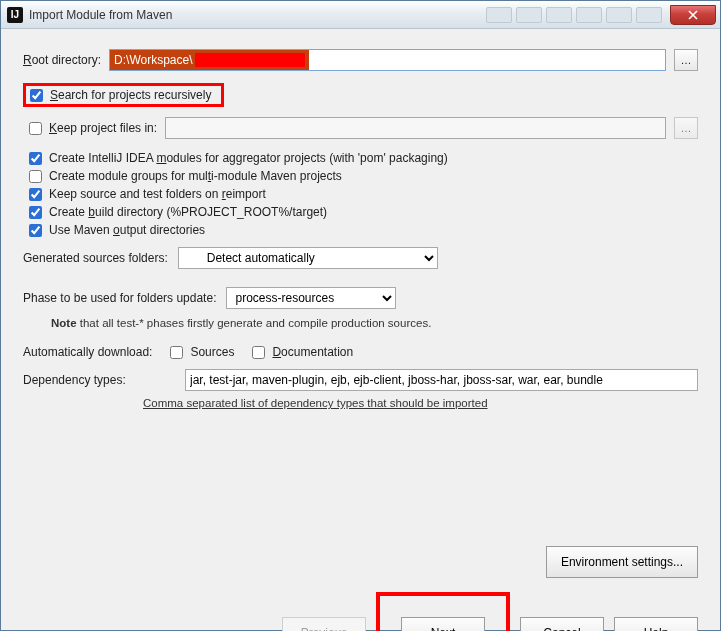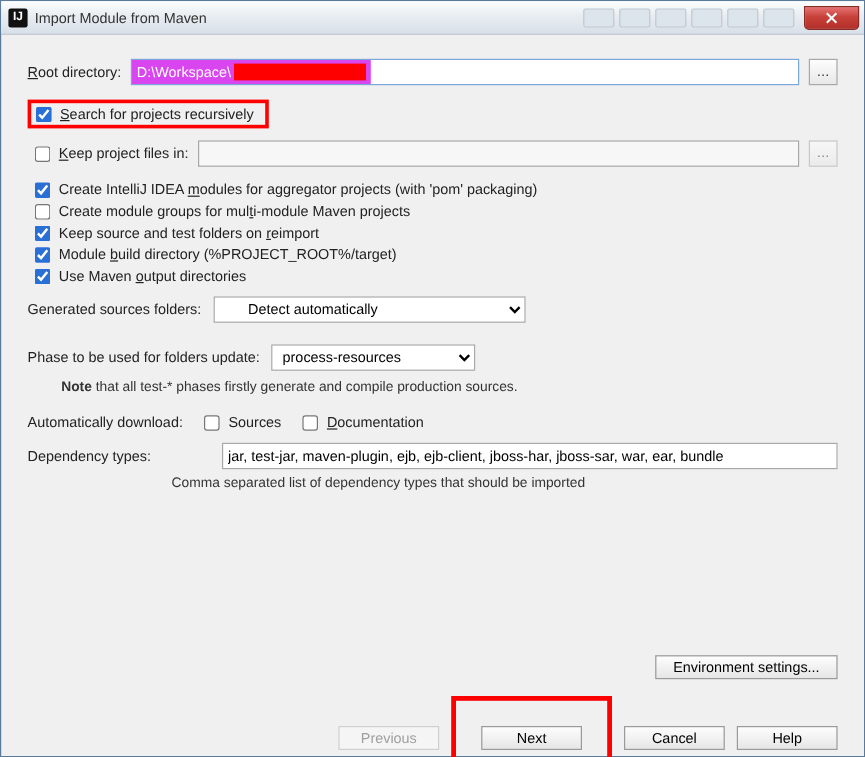--- a/index.html
+++ b/index.html
@@ -37,49 +37,49 @@
   .row label.lead { margin-right: 8px; }
   input.text, input.path, select.sel {
     font-size:12px; padding:2px 4px; border:1px solid #a8a8a8; background:#fff;
     height: 22px;
   }
   .path-hi {
     flex:1; height:22px; border:1px solid #7aa7d8; background:#fff;
     display:flex; align-items:center; overflow:hidden;
   }
   .path-hi .sel-bg {
-    background:#d946ef; color:#fff; padding:0 4px; height:100%;
+    background:#c2410c; color:#fff; padding:0 4px; height:100%;
     display:flex; align-items:center;text-align:center;
   }
   .path-hi .redact { display:inline-block; width:110px; height:14px; background:#f00; margin-left:2px; }
   .dots-btn {
     width:24px; height:22px; margin-left:8px; border:1px solid #a8a8a8;
     background:linear-gradient(#fdfdfd,#e8e8e8); display:flex;
     align-items:center; justify-content:center; font-size:11px; cursor:pointer;
   }
   .cb-row { display:flex; align-items:center; margin: 6px 0 6px 6px; }
   .cb { width:13px; height:13px; margin:0 7px 0 0; accent-color:#2a6fd6; }
   .opt-block { margin: 12px 0 4px 6px; }
   .opt-block .cb-row { margin: 4px 0; }
   .hi-red { border: 3px solid #f00; padding: 2px 10px 2px 4px; display:inline-flex; align-items:center; }
   .kv-row { display:flex; align-items:center; margin: 10px 0 6px 0; }
   .kv-row .kv-label { margin-right: 10px; }
   select.sel { background: #fff; }
   .note { margin: 2px 0 2px 28px; color:#333; font-size:11.5px; line-height:1.4; }
   .note b { font-weight:bold; }
   .auto-row { display:flex; align-items:center; gap:18px; margin: 14px 0 8px 0; }
   .dep-input { flex:1;margin-left:40px; }
-  .dep-note { margin:4px 0 0 120px; color:#333; font-size:11.5px; }
+  .dep-note { margin:4px 0 0 120px; color:#333; font-size:11.5px;text-decoration:underline; }
   .button-bar {
     position:absolute; left:0; right:0; bottom:0; height:84px;
     display:flex; flex-direction:column; align-items:flex-end;
     padding: 0 22px 18px 22px; gap:14px;
   }
   .btn {
-    min-width:84px; height:20px; padding: 0 14px;
+    min-width:84px; height:32px; padding: 0 14px;
     background:linear-gradient(#fdfdfd,#e6e6e6);
     border:1px solid #9a9a9a; font-size:12px; cursor:pointer;
     display:inline-flex; align-items:center; justify-content:center;
   }
   .btn.disabled { color:#a0a0a0; border-color:#cfcfcf; background:#f5f5f5; cursor:default; }
   .btn-row { display:flex; gap:10px; align-items:center; }
   .hi-red-thick { border:4px solid #f00; padding:21px; display:inline-flex;justify-content:flex-end; }
   .u { text-decoration: underline; }
 </style>
 </head>
@@ -143,21 +143,21 @@
       <div class="cb-row">
           <input type="checkbox" class="cb" style="">
           <label><span>Create module groups for mul</span><span class="u">t</span><span>i-module Maven projects</span></label>
         </div>
       <div class="cb-row">
           <input type="checkbox" class="cb" checked="" style="">
           <label><span>Keep source and test folders on </span><span class="u">r</span><span>eimport</span></label>
         </div>
       <div class="cb-row">
           <input type="checkbox" class="cb" checked="" style="">
-          <label><span>Module </span><span class="u">b</span><span>uild directory (%PROJECT_ROOT%/target)</span></label>
+          <label><span>Create </span><span class="u">b</span><span>uild directory (%PROJECT_ROOT%/target)</span></label>
         </div>
       <div class="cb-row">
           <input type="checkbox" class="cb" checked="" style="">
           <label><span>Use Maven </span><span class="u">o</span><span>utput directories</span></label>
         </div>
     </div>
 
     <div class="kv-row">
       <span class="kv-label">Generated sources folders:</span>
       <select class="sel" style="width:260px;padding-left:24px;">

